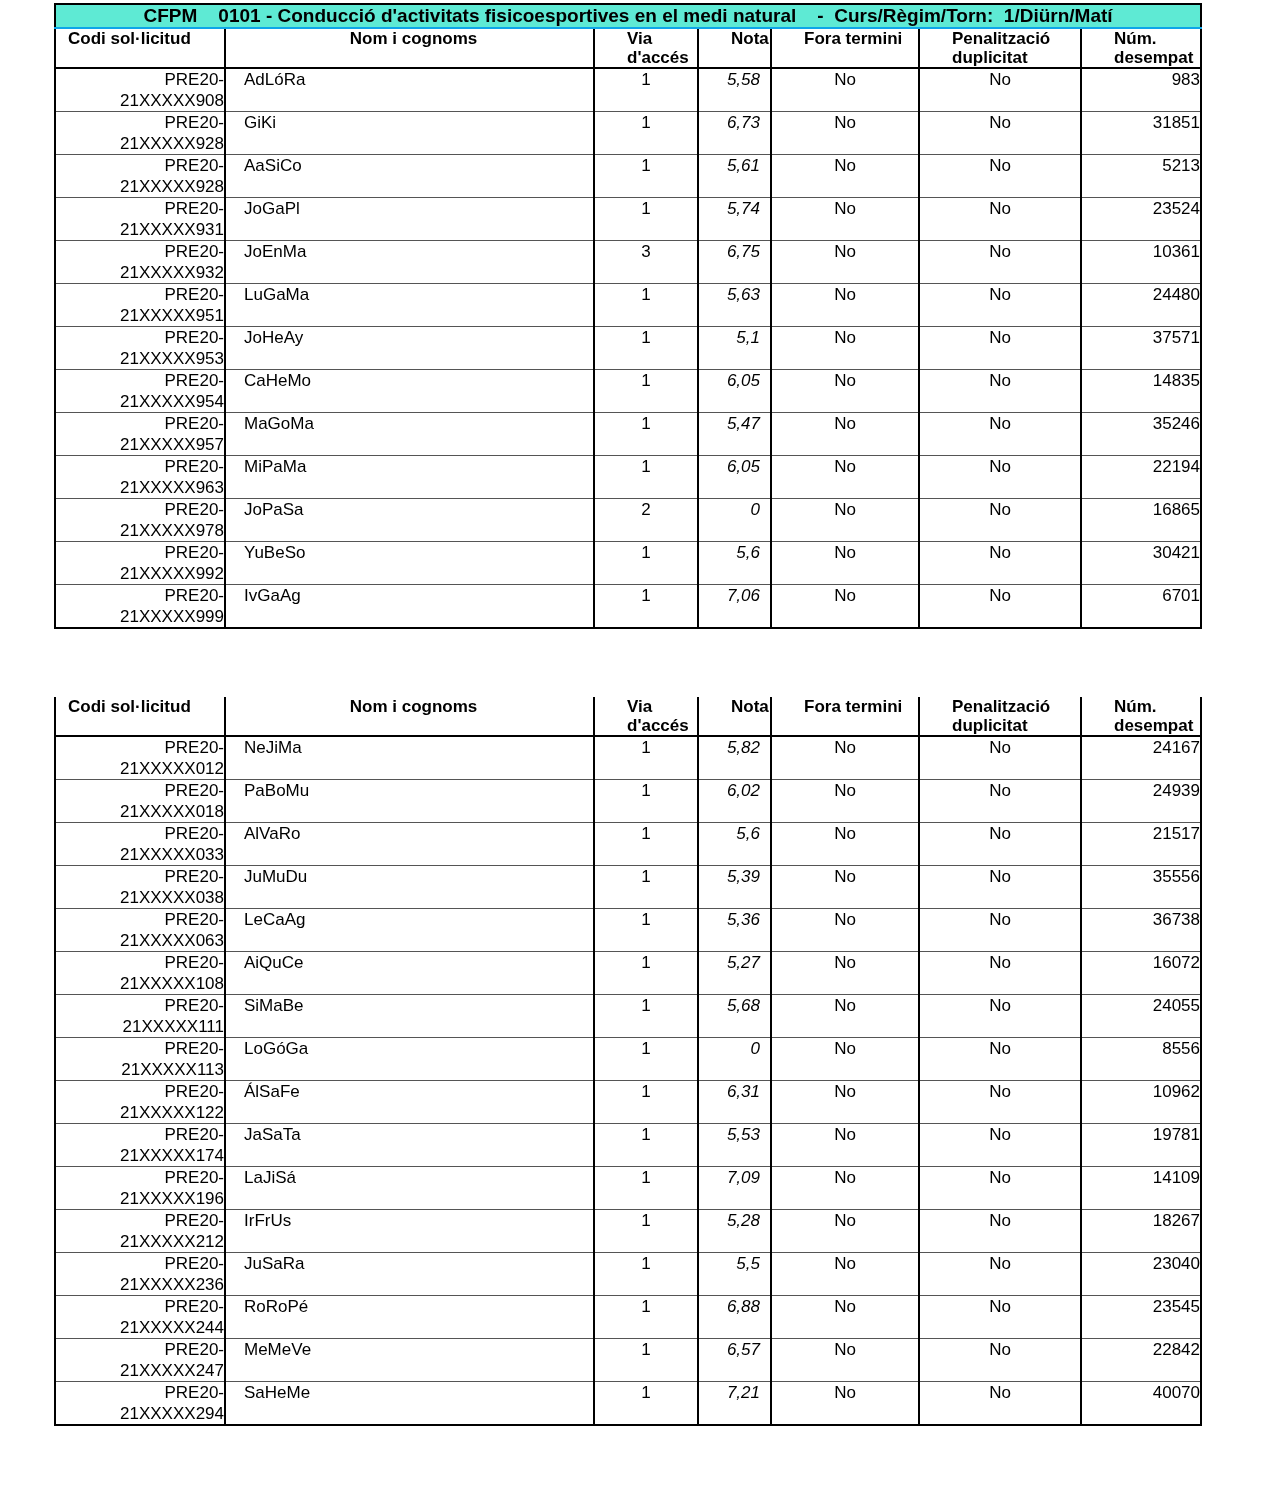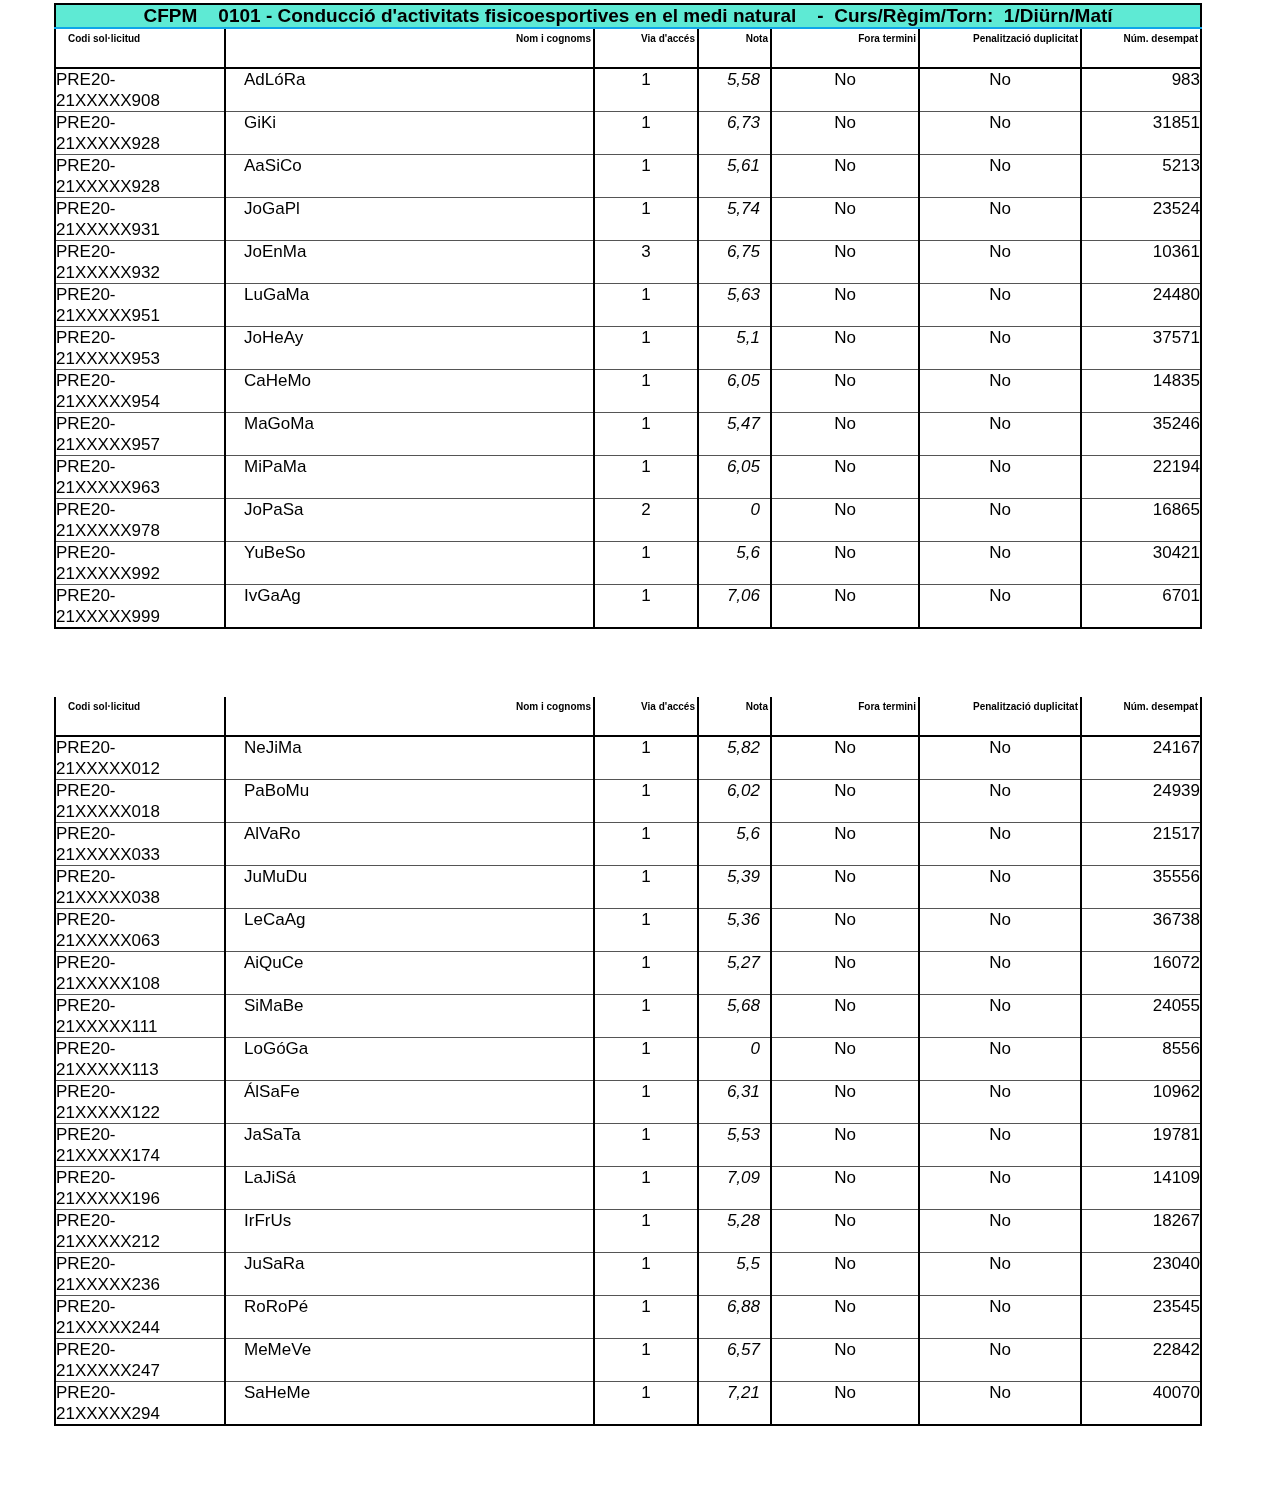--- a/index.html
+++ b/index.html
@@ -45,44 +45,44 @@
       height: 22px;
       padding: 0;
       font-weight: bold;
       font-size: 19px;
       text-align: center;
       white-space: pre;
       line-height: 22px;
     }
     .header-row th {
       font-weight: bold;
-      font-size: 10px;
+      font-size: 17px;
       line-height: 19px;
       height: 38px;
       padding: 0 2px;
       vertical-align: top;
       border-bottom: 2px solid #000;
       border-left: 2px solid #000;
     }
     .header-row th:first-child { border-left: none; text-align: left; padding-left: 12px; }
-    .header-row th.left { text-align: right; padding-left: 10px; }
-    .header-row th.center { text-align: right; padding-left: 32px; }
+    .header-row th.left { text-align: center; padding-left: 10px; }
+    .header-row th.center { text-align: left; padding-left: 32px; }
 
     .data-row td {
       font-size: 17px;
       line-height: 21px;
       height: 42px;
       padding: 0;
       vertical-align: top;
       border-left: 2px solid #000;
       border-bottom: 1.5px solid #555;
     }
     .data-row td:first-child { border-left: none; }
     .data-row:last-child td { border-bottom: none; }
-    td.codi { text-align: left; }
+    td.codi { text-align: right; }
     td.nom { text-align: left; padding-left: 18px; }
     td.via { text-align: center; }
     td.nota { text-align: right; padding-right: 10px; font-style: italic; }
     td.fora { text-align: center; }
     td.pen { text-align: center; }
     td.num { text-align: right; }
     .codi span { display: block; }
   </style>
 </head>
 <body>

